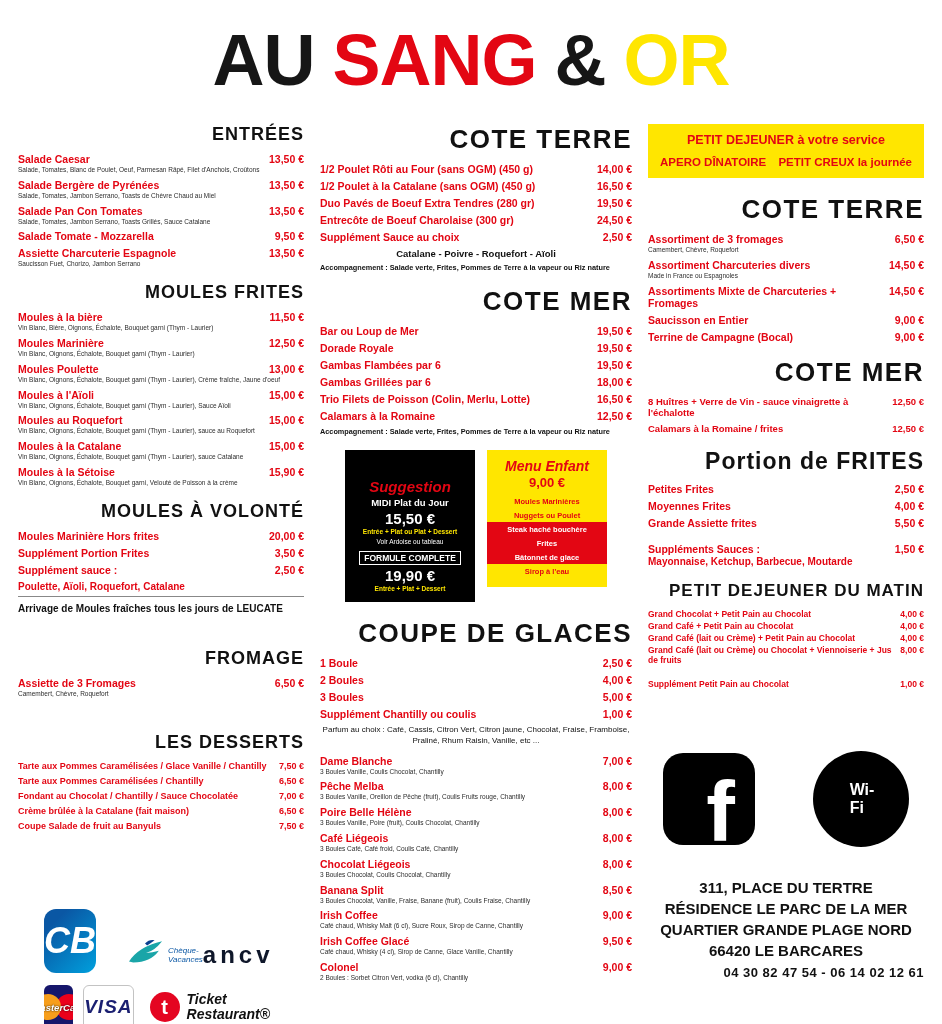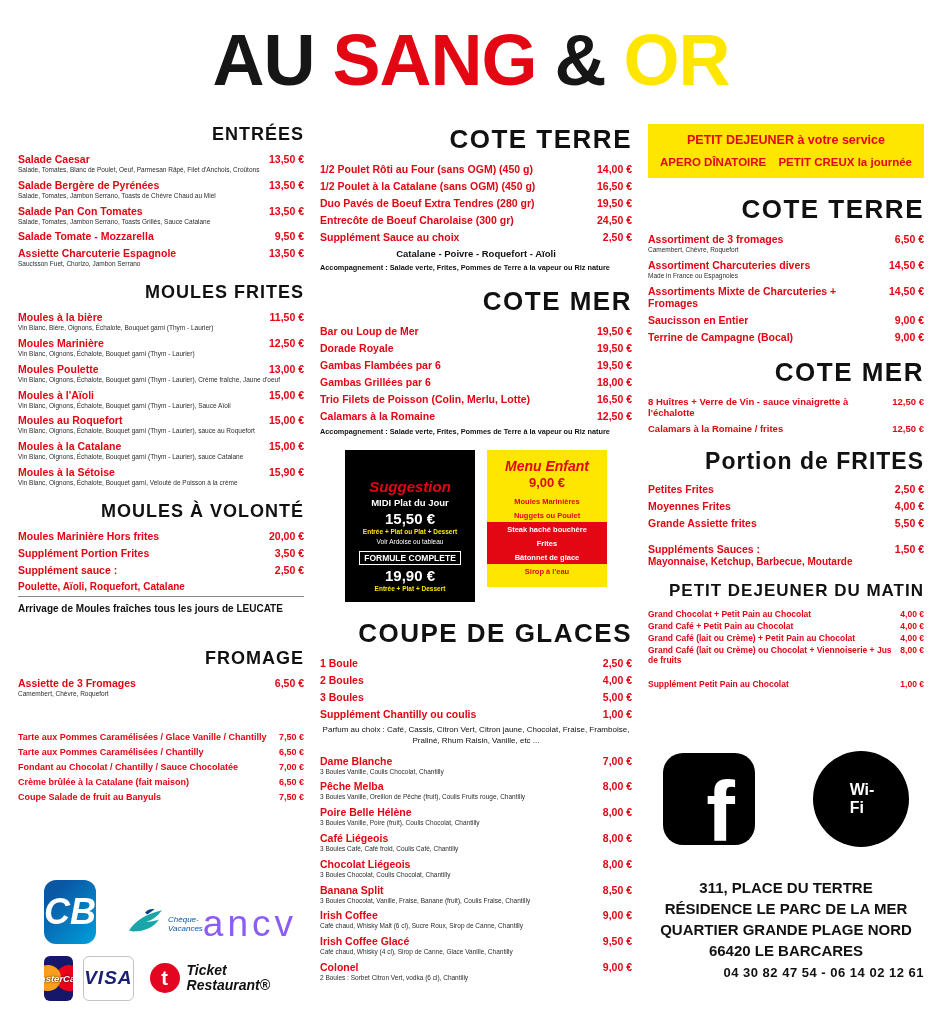--- a/index.html
+++ b/index.html
@@ -57,21 +57,21 @@
   .e-price { color:var(--red); font-weight:bold; font-size:13px; margin:1px 0 4px; }
   .e-row { color:var(--red); font-weight:bold; font-size:7.5px; padding:2.5px 4px; }
   .e-row.band { background:var(--red); color:#fff; }
 
   .payments { margin-top:78px; width:252px; padding-left:26px; }
   .pay-row1 { display:flex; align-items:flex-end; gap:26px; }
   .cb-logo { width:96px; height:64px; border-radius:12px; background:linear-gradient(135deg,#0a57a4 20%,#00a0dd); color:#fff; display:flex; align-items:center; justify-content:center; font-size:36px; font-weight:bold; font-style:italic; }
   .ancv { display:flex; align-items:center; }
   .ancv svg { width:46px; height:32px; }
   .ancv .script { font-size:8px; color:#0a57a4; font-style:italic; }
-  .ancv .word { font-size:37px; font-weight:normal; color:#8b5cf6; letter-spacing:4px; line-height:1.05; }
+  .ancv .word { font-size:24px; font-weight:bold; color:#0f172a; letter-spacing:4px; line-height:1.05; }
   .pay-row2 { display:flex; align-items:center; gap:10px; margin-top:12px; }
   .mc { width:72px; height:45px; background:#16166b; border-radius:6px; position:relative; display:flex; align-items:center; justify-content:center; overflow:hidden; }
   .mc .c1 { position:absolute; left:12px; width:26px; height:26px; border-radius:50%; background:#eb001b; }
   .mc .c2 { position:absolute; right:12px; width:26px; height:26px; border-radius:50%; background:#f79e1b; }
   .mc .mc-text { position:relative; color:#fff; font-size:9.5px; font-weight:bold; font-style:italic; z-index:2; text-shadow:0 0 2px #000; }
   .visa { width:62px; height:45px; background:#fff; border:1px solid #c3c3c3; border-radius:6px; display:flex; align-items:center; justify-content:center; }
   .visa span { color:#1a1f71; font-weight:bold; font-style:italic; font-size:19px; letter-spacing:1px; }
   .ticket { display:flex; align-items:center; gap:7px; margin-left:6px; }
   .ticket .dot { width:30px; height:30px; border-radius:50%; background:#e40521; color:#fff; display:flex; align-items:center; justify-content:center; font-size:20px; font-weight:bold; }
   .ticket .t-text { font-size:14px; font-weight:bold; font-style:italic; line-height:1.05; color:#111; }
@@ -246,20 +246,21 @@
               <div class="row">
                 <span class="nm">Assiette de 3 Fromages</span>
                 <span class="pr">6,50 €</span>
               </div>
               <div class="ds">Camembert, Chèvre, Roquefort</div>
             </div>
           </div>
       </section>
 
       <section class="sec gap-big small-items">
+        <h2 class="h h-md">LES DESSERTS</h2>
         <div>
 
             <div class="item">
               <div class="row">
                 <span class="nm">Tarte aux Pommes Caramélisées / Glace Vanille / Chantilly</span>
                 <span class="pr">7,50 €</span>
               </div>
             </div>
 
             <div class="item">

